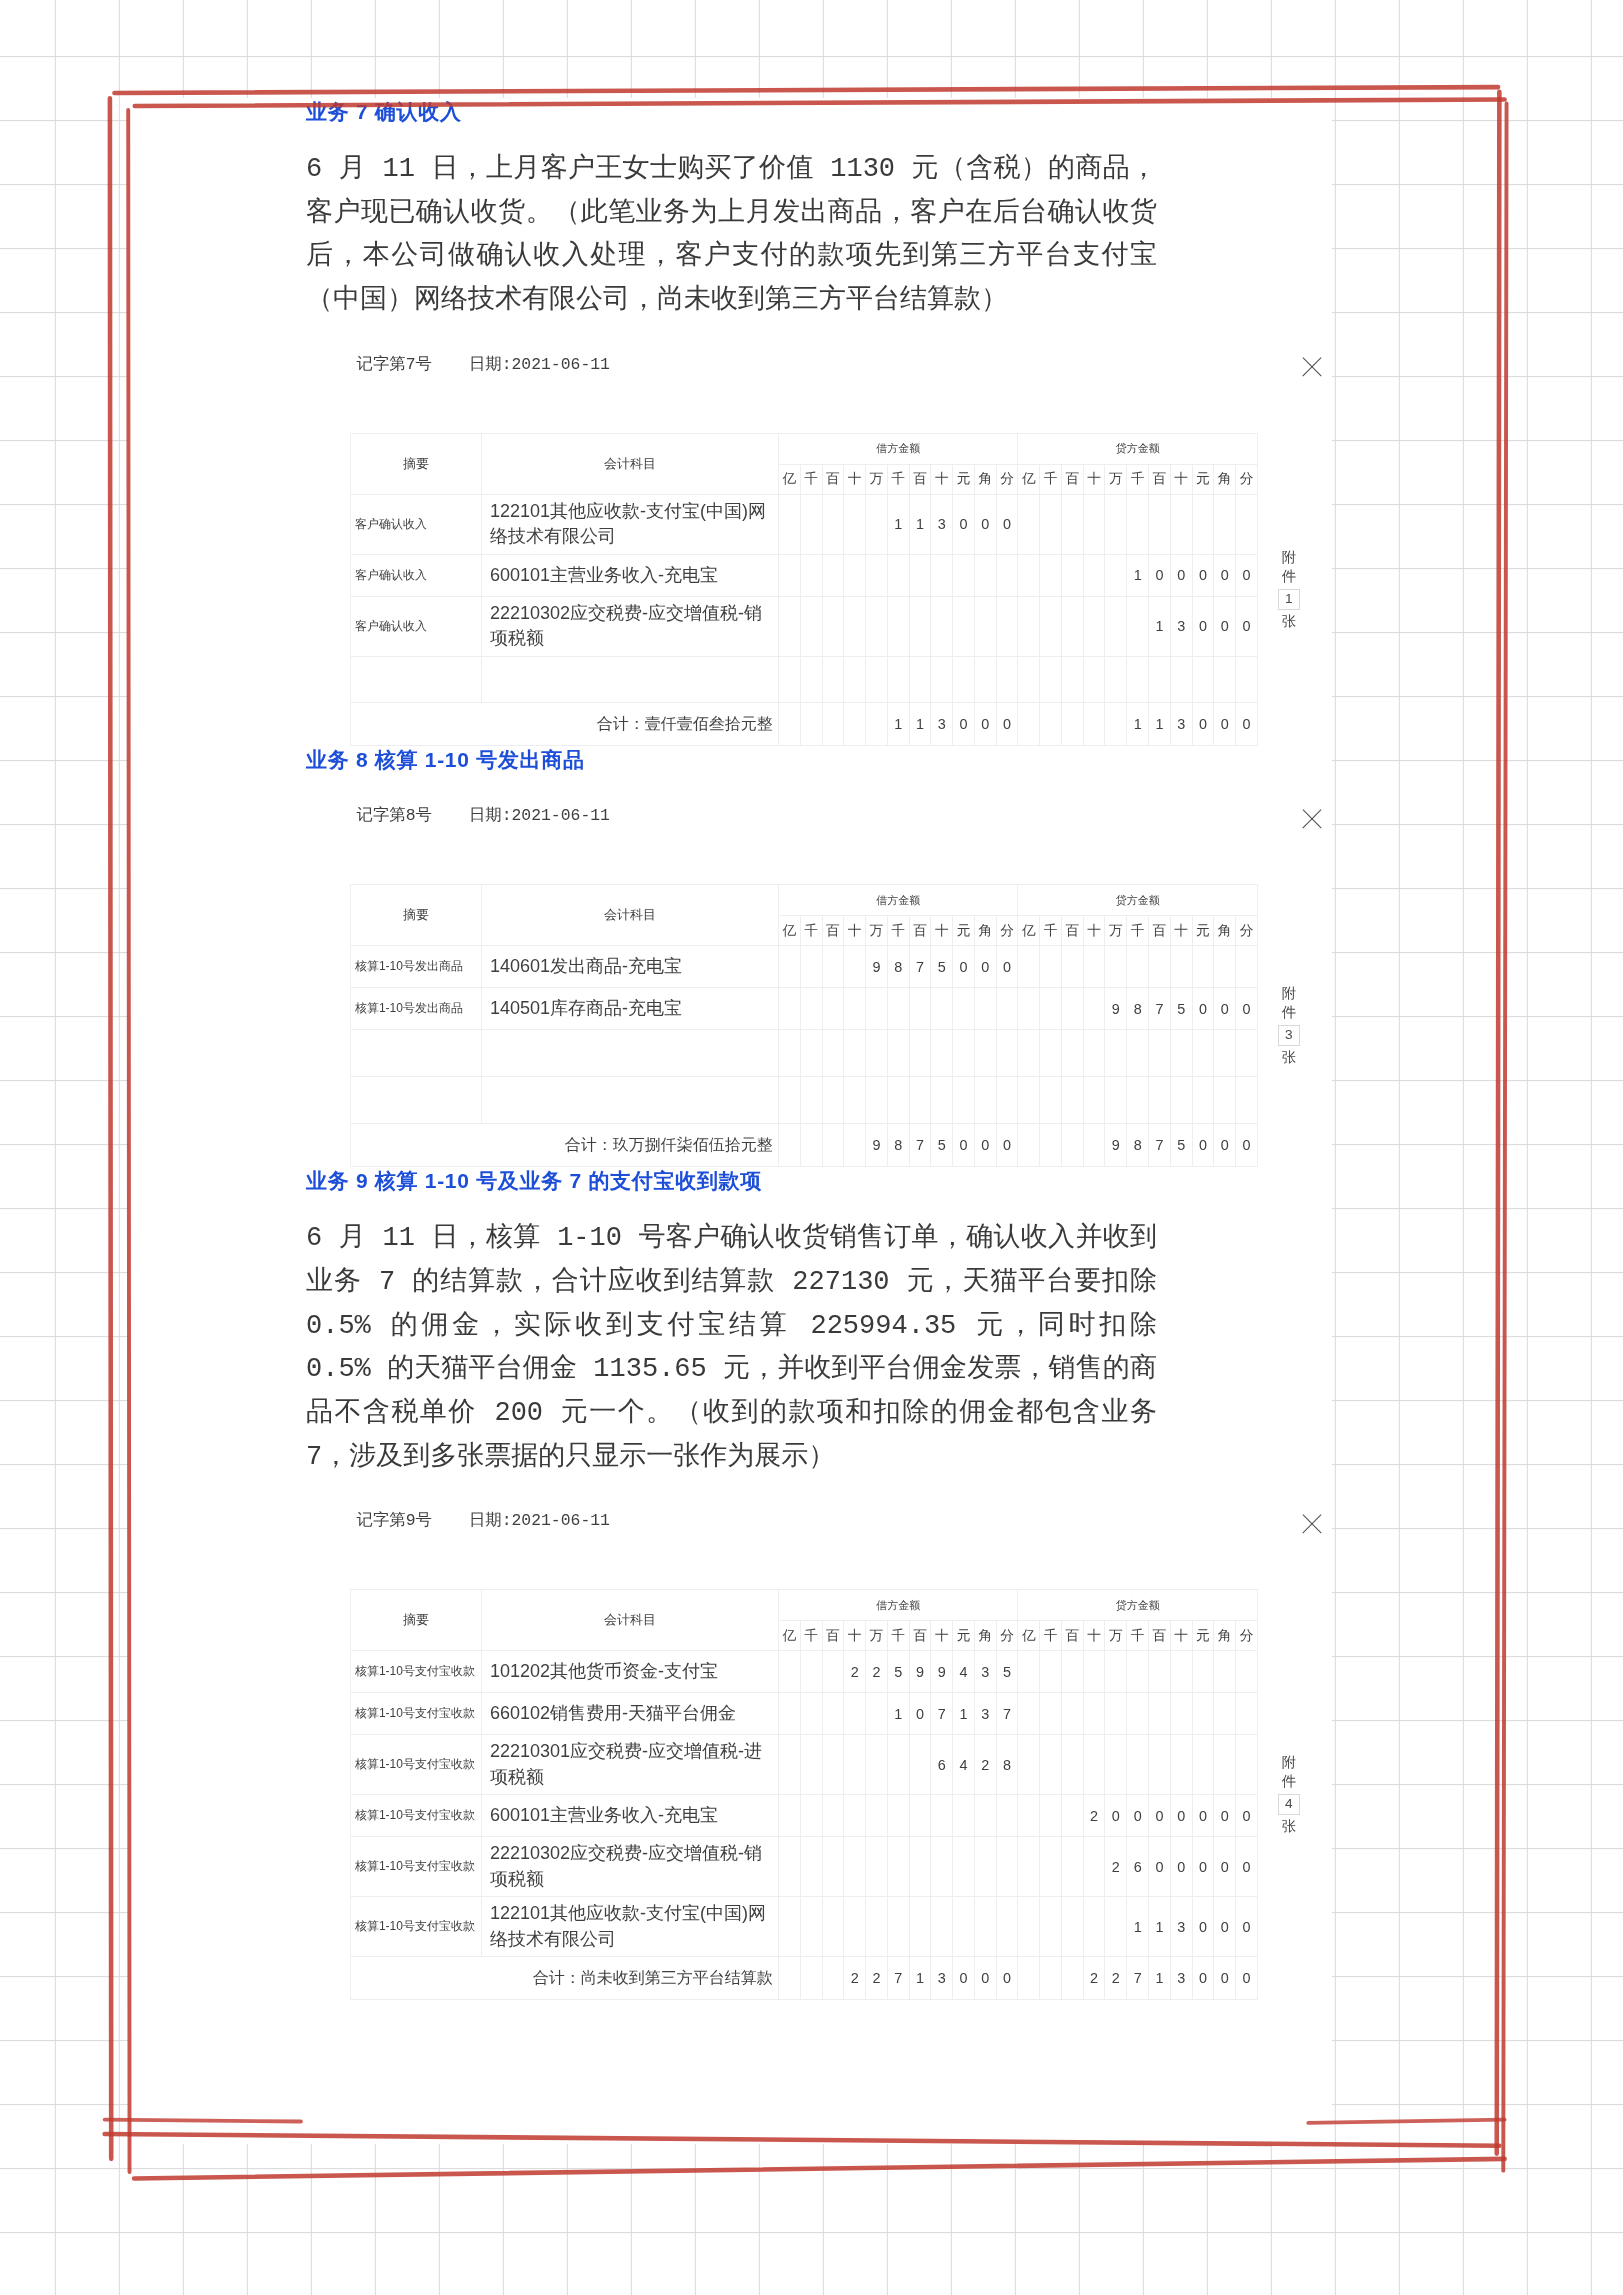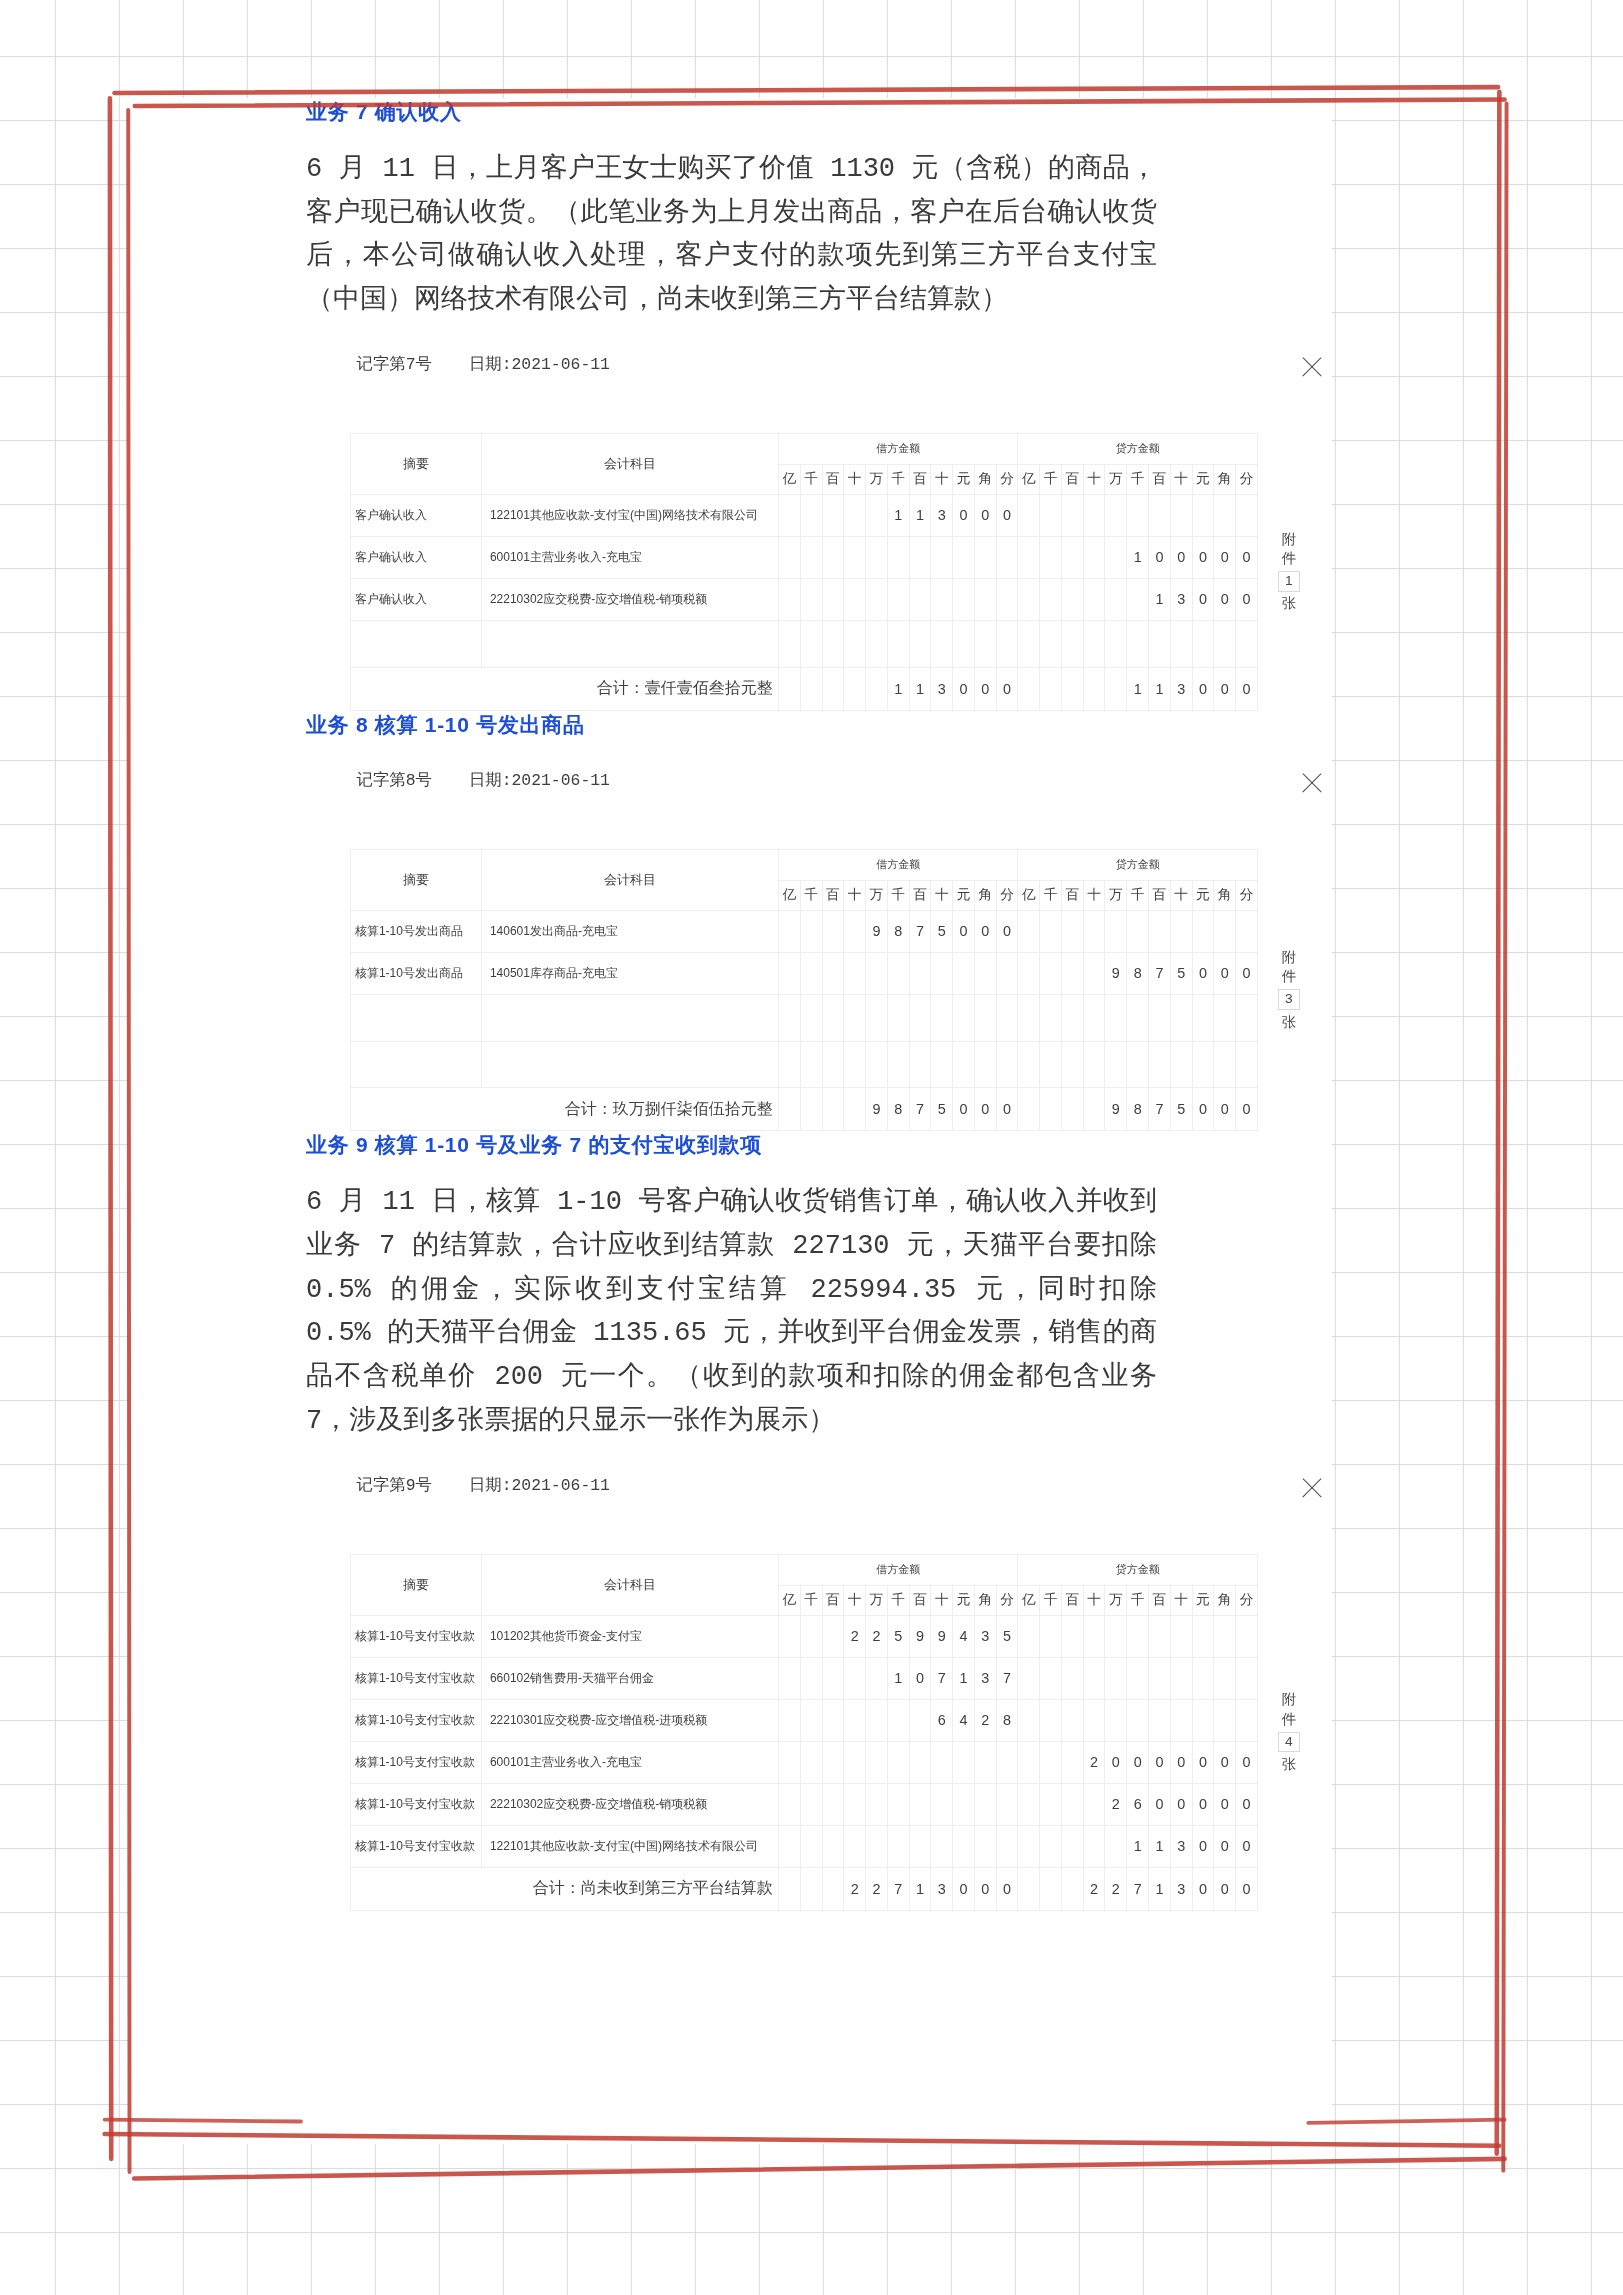--- a/index.html
+++ b/index.html
@@ -117,21 +117,21 @@
   .col-abs{ width:130px; }
   .col-acc{ width:296px; }
   .th-amt{ height:30px; font-size:11px; }
   .th-digit{ height:29px; font-size:13.7px; }
   .dc{ width:20px; }
   .dc.sep-blue{ border-left:0.7px solid #a8c7e8 !important; }
   .dc.sep-red{ border-left:0.7px solid #e8b0ac !important; }
   .dc.grp-start{ border-left:0.7px solid #d6d9dd !important; }
 
   .vt td.cell-abs{ font-size:12px; line-height:1.42; padding:3.9px 3.9px; text-align:left; }
-  .vt td.cell-acc{ font-size:12px; line-height:1.42; padding:3.9px 7.9px; text-align:left; }
+  .vt td.cell-acc{ font-size:18px; line-height:1.42; padding:3.9px 7.9px; text-align:left; }
   .vt td.digit{ font-size:14.4px; color:#3f3f3f; height:41px; }
   .vt tr.blank td{ height:38px; }
   .vt tr.total td{ height:42px; }
   .vt td.total-label{ text-align:right; font-size:16px; padding:0 5.2px; }
 
   
   .attach{
     width:46px;
     margin-left:7.9px;
     display:flex;

